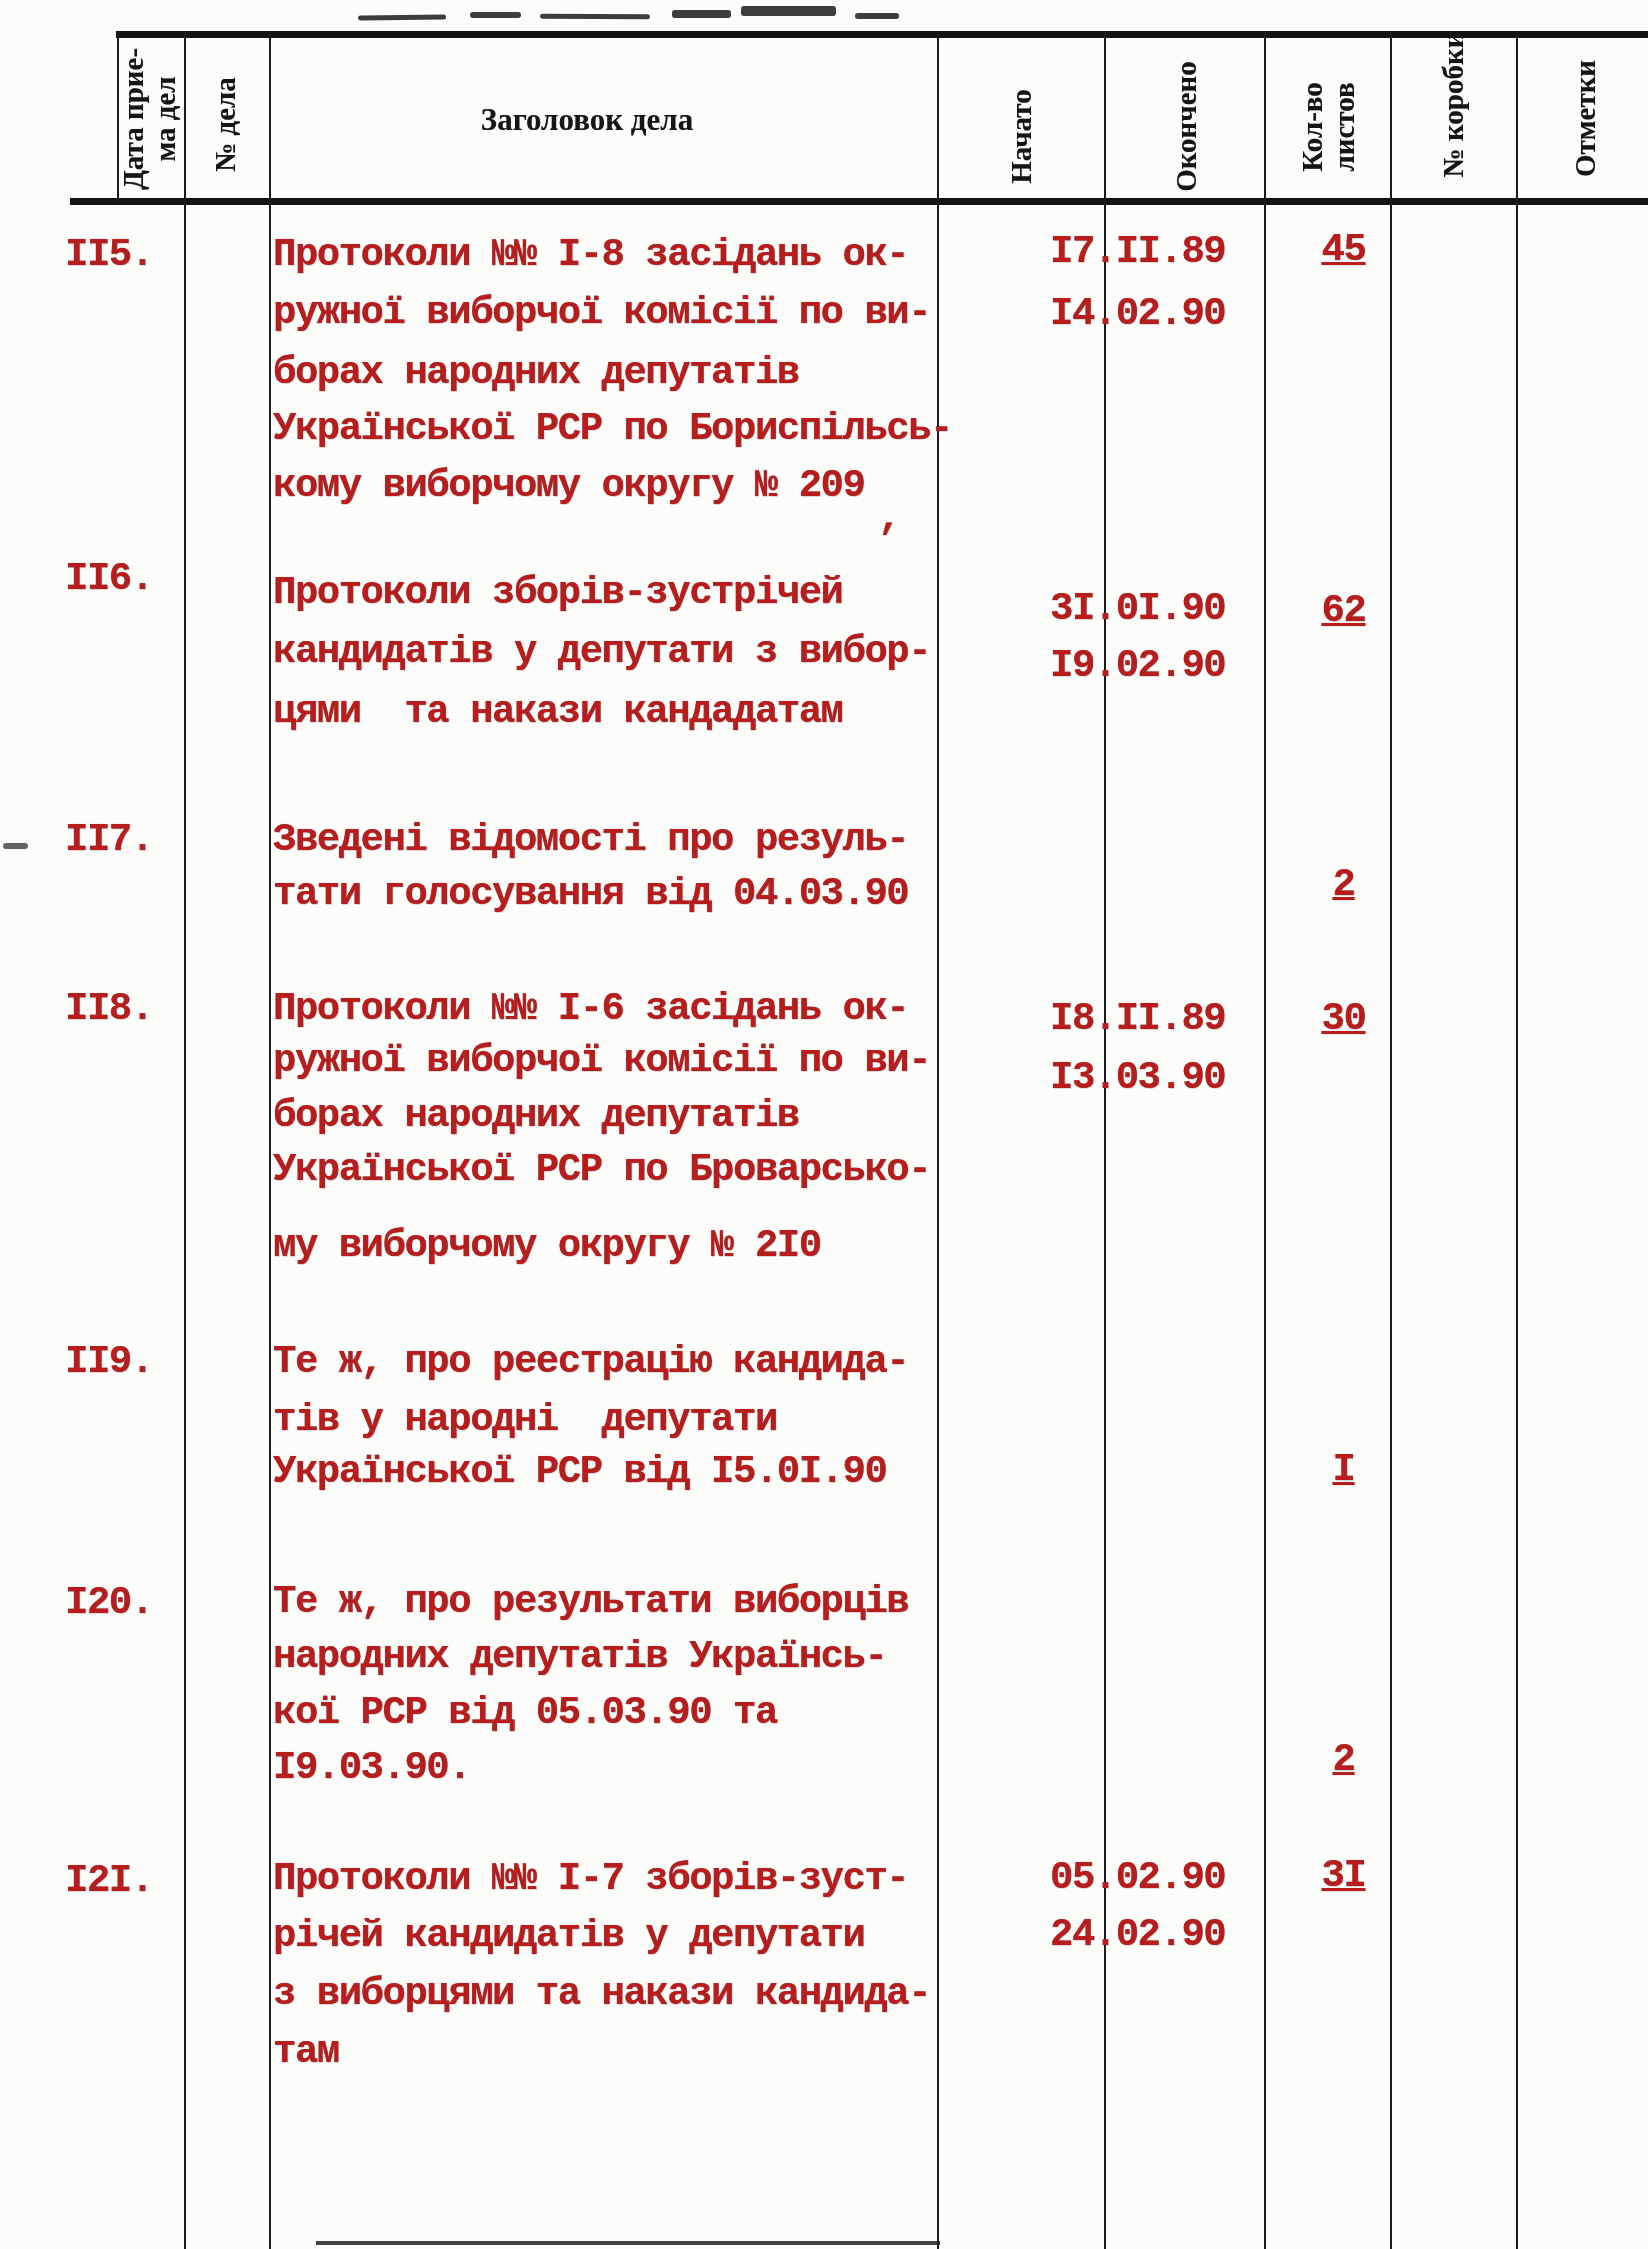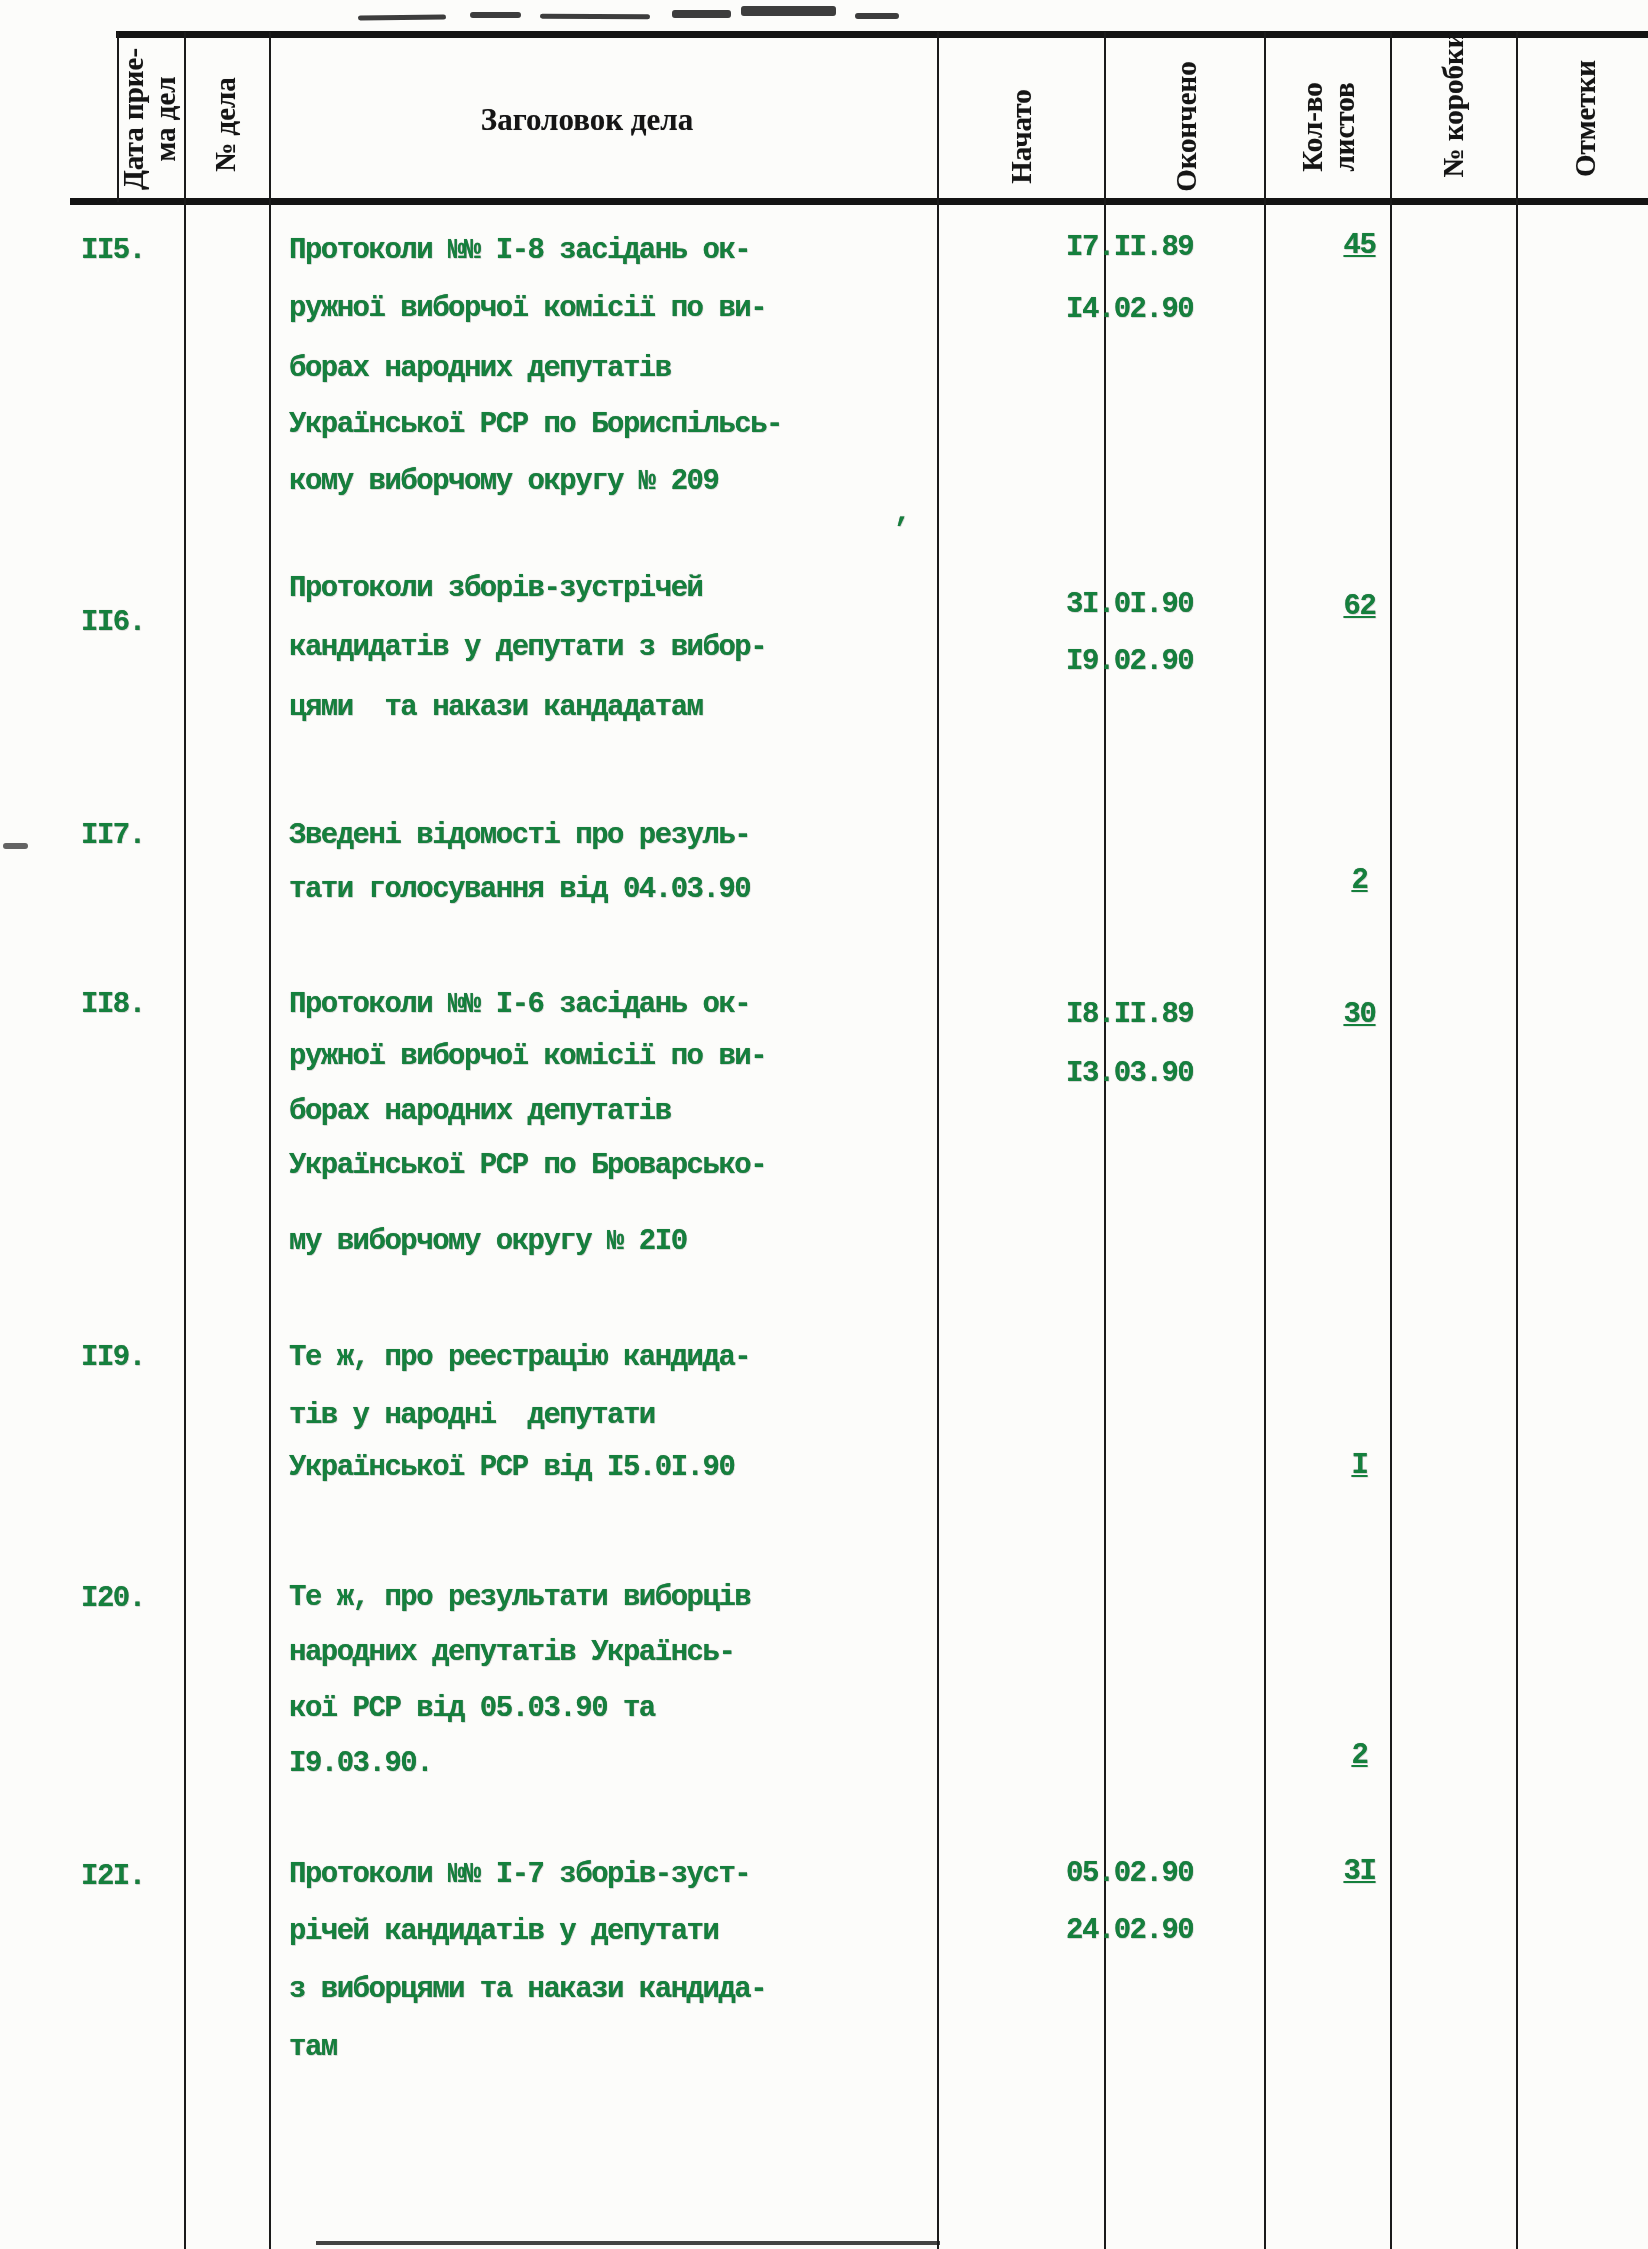--- a/index.html
+++ b/index.html
@@ -10,27 +10,26 @@
     overflow:hidden;
   }
   
   .vline{position:absolute;width:2.2px;background:#1b1b1b;}
   .hline{position:absolute;background:#141414;}
   
   .typed{
     position:absolute;
     font-family:"Liberation Mono","DejaVu Sans Mono",monospace;
     font-weight:700;
-    font-size:29px;
+    font-size:39px;
     letter-spacing:-1.5px;
     line-height:1;
-    color:#15803d;
+    color:#b91c1c;
     white-space:pre;
     text-shadow:0 0 0.7px rgba(15,15,15,.55), 0.7px 0.7px 0 rgba(20,20,20,.12);
-    margin-left:16px;
   }
   .row-num{left:65px;}
   .title-line{left:273px;}
   .date{left:1050px;text-align:right;}
   .sheets{left:1281px;width:125px;text-align:center;text-decoration:underline;}
   
   .hdr{
     position:absolute;
     font-family:"Liberation Serif","DejaVu Serif",serif;
     font-weight:700;
@@ -104,21 +103,21 @@
     <div class="typed title-line" style="top:354px">борах народних депутатів</div>
     <div class="typed title-line" style="top:410px">Української РСР по Бориспільсь-</div>
     <div class="typed title-line" style="top:467px">кому виборчому округу № 209</div>
     <div class="typed" style="left:878px;top:499px">,</div>
     <div class="typed date" style="top:233px">І7.ІІ.89</div>
     <div class="typed date" style="top:295px">І4.02.90</div>
     <div class="typed sheets" style="top:231px">45</div>
   </div>
 
   <div>
-    <div class="typed row-num" style="top:608px">ІІ6.</div>
+    <div class="typed row-num" style="top:560px">ІІ6.</div>
     <div class="typed title-line" style="top:574px">Протоколи зборів-зустрічей</div>
     <div class="typed title-line" style="top:633px">кандидатів у депутати з вибор-</div>
     <div class="typed title-line" style="top:693px">цями  та накази кандадатам</div>
     <div class="typed date" style="top:590px">3І.0І.90</div>
     <div class="typed date" style="top:647px">І9.02.90</div>
     <div class="typed sheets" style="top:592px">62</div>
   </div>
 
   <div>
     <div class="typed row-num" style="top:821px">ІІ7.</div>

